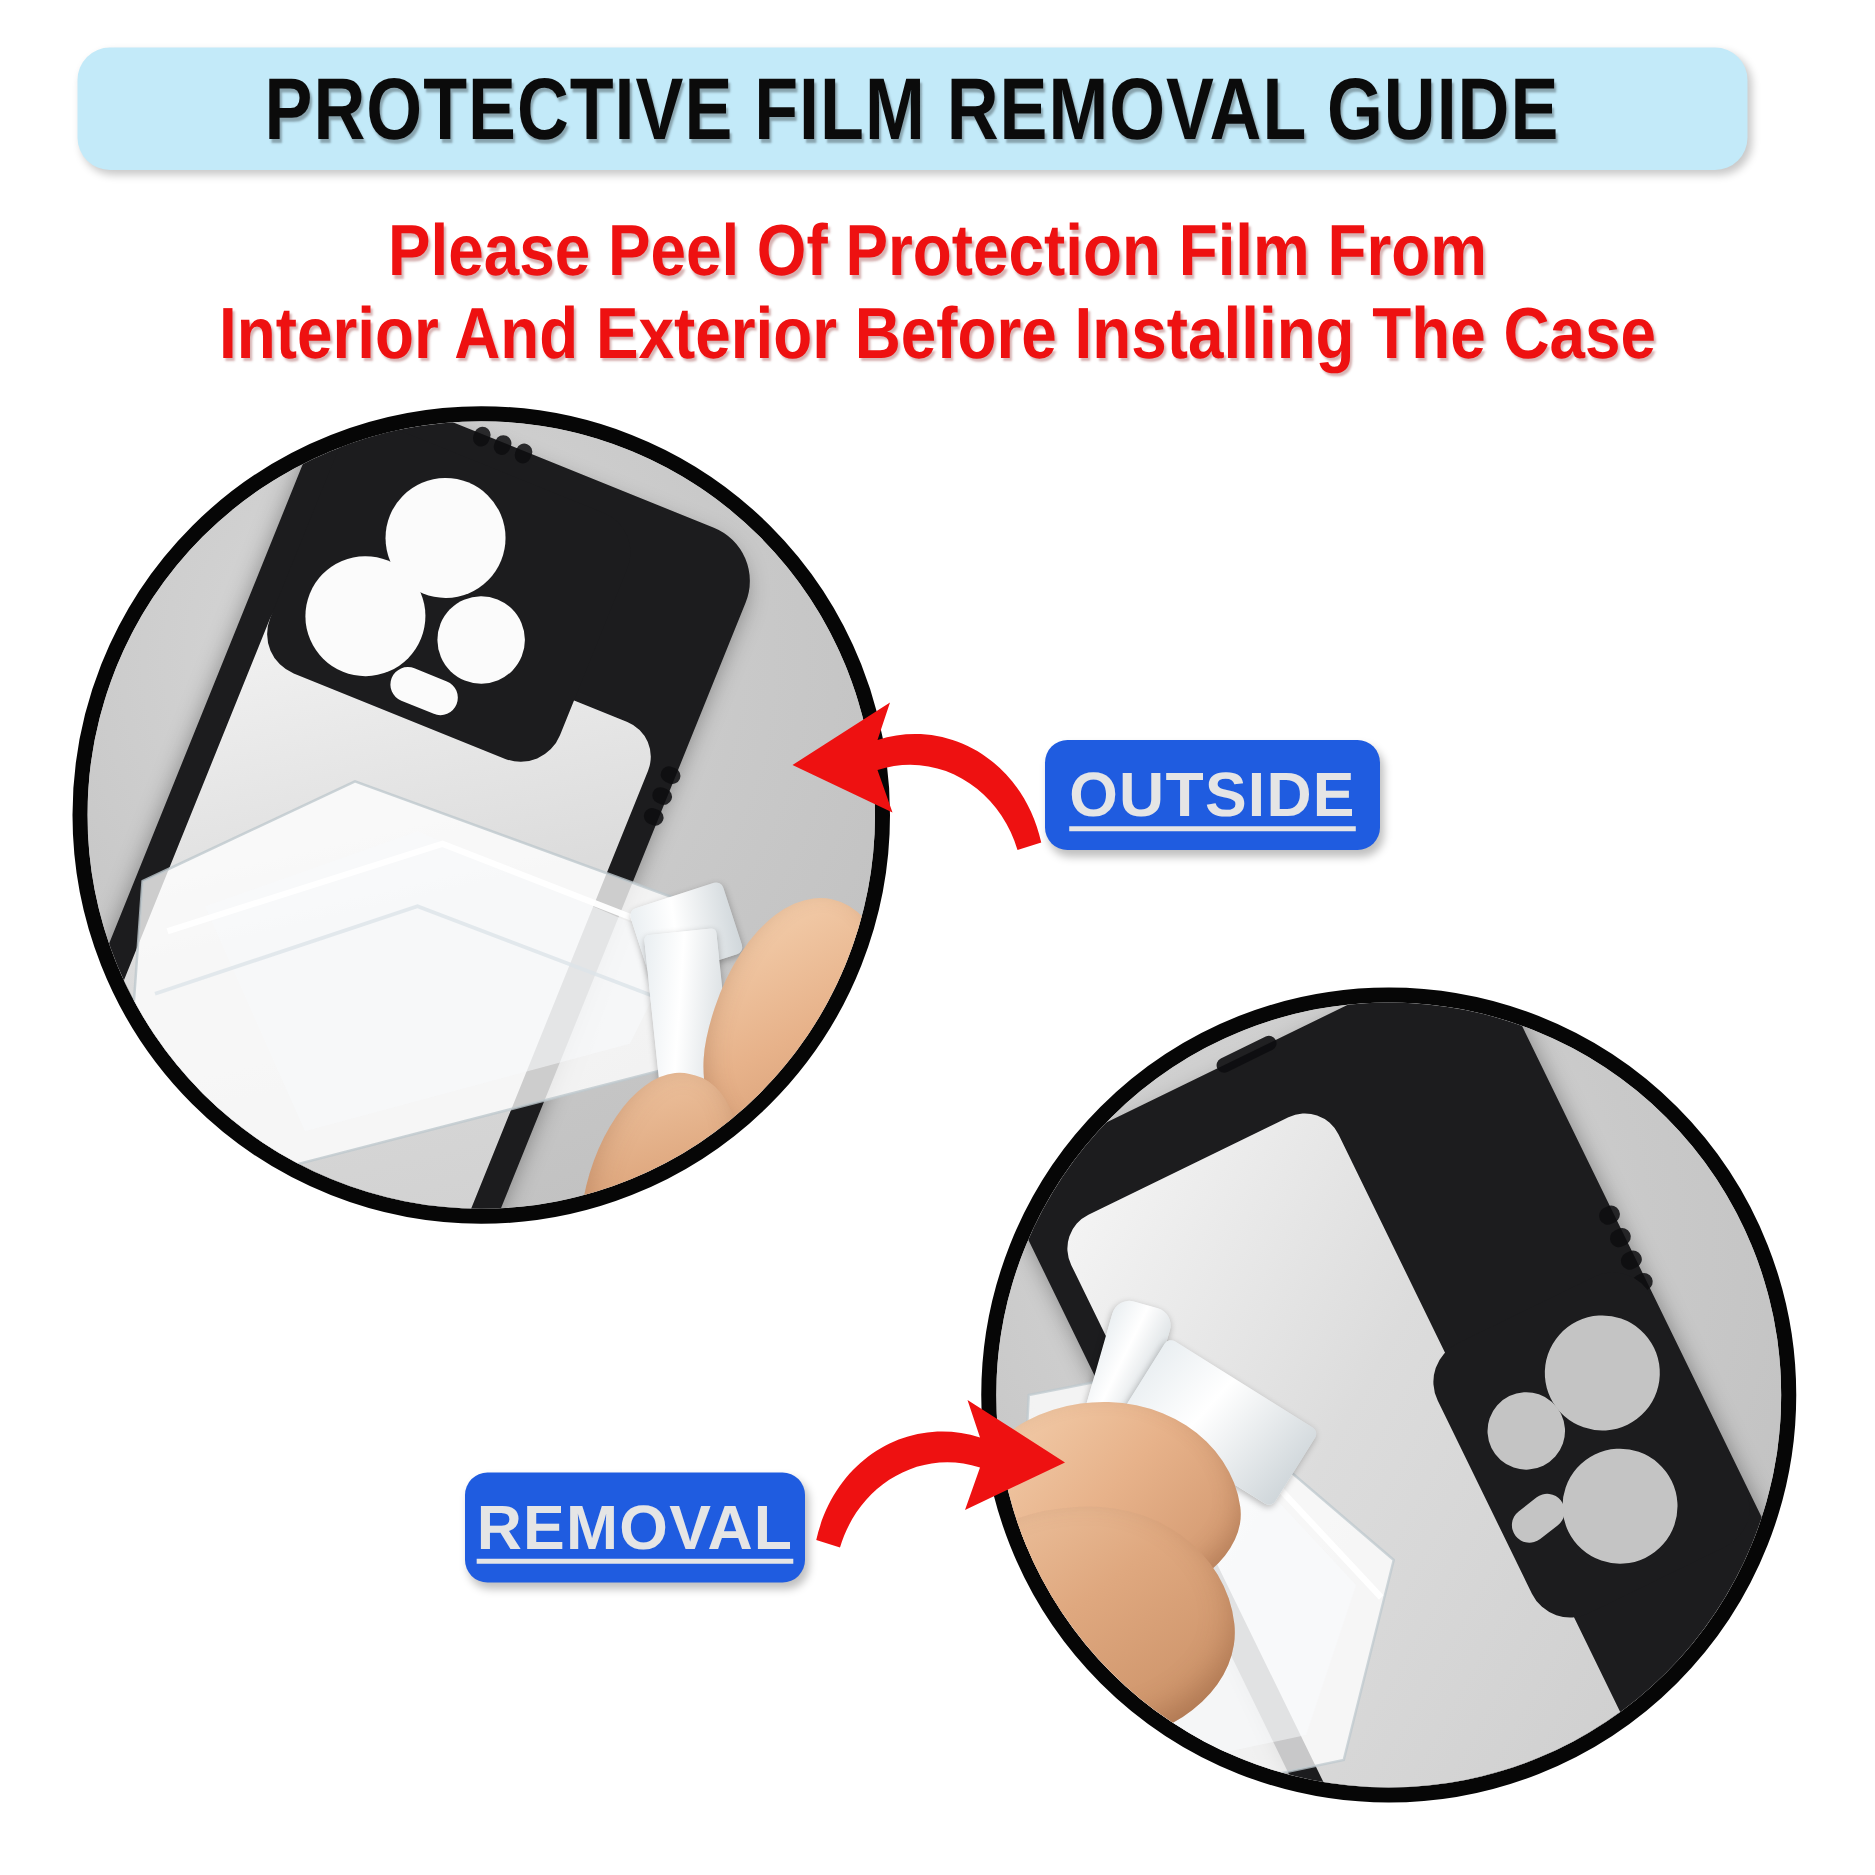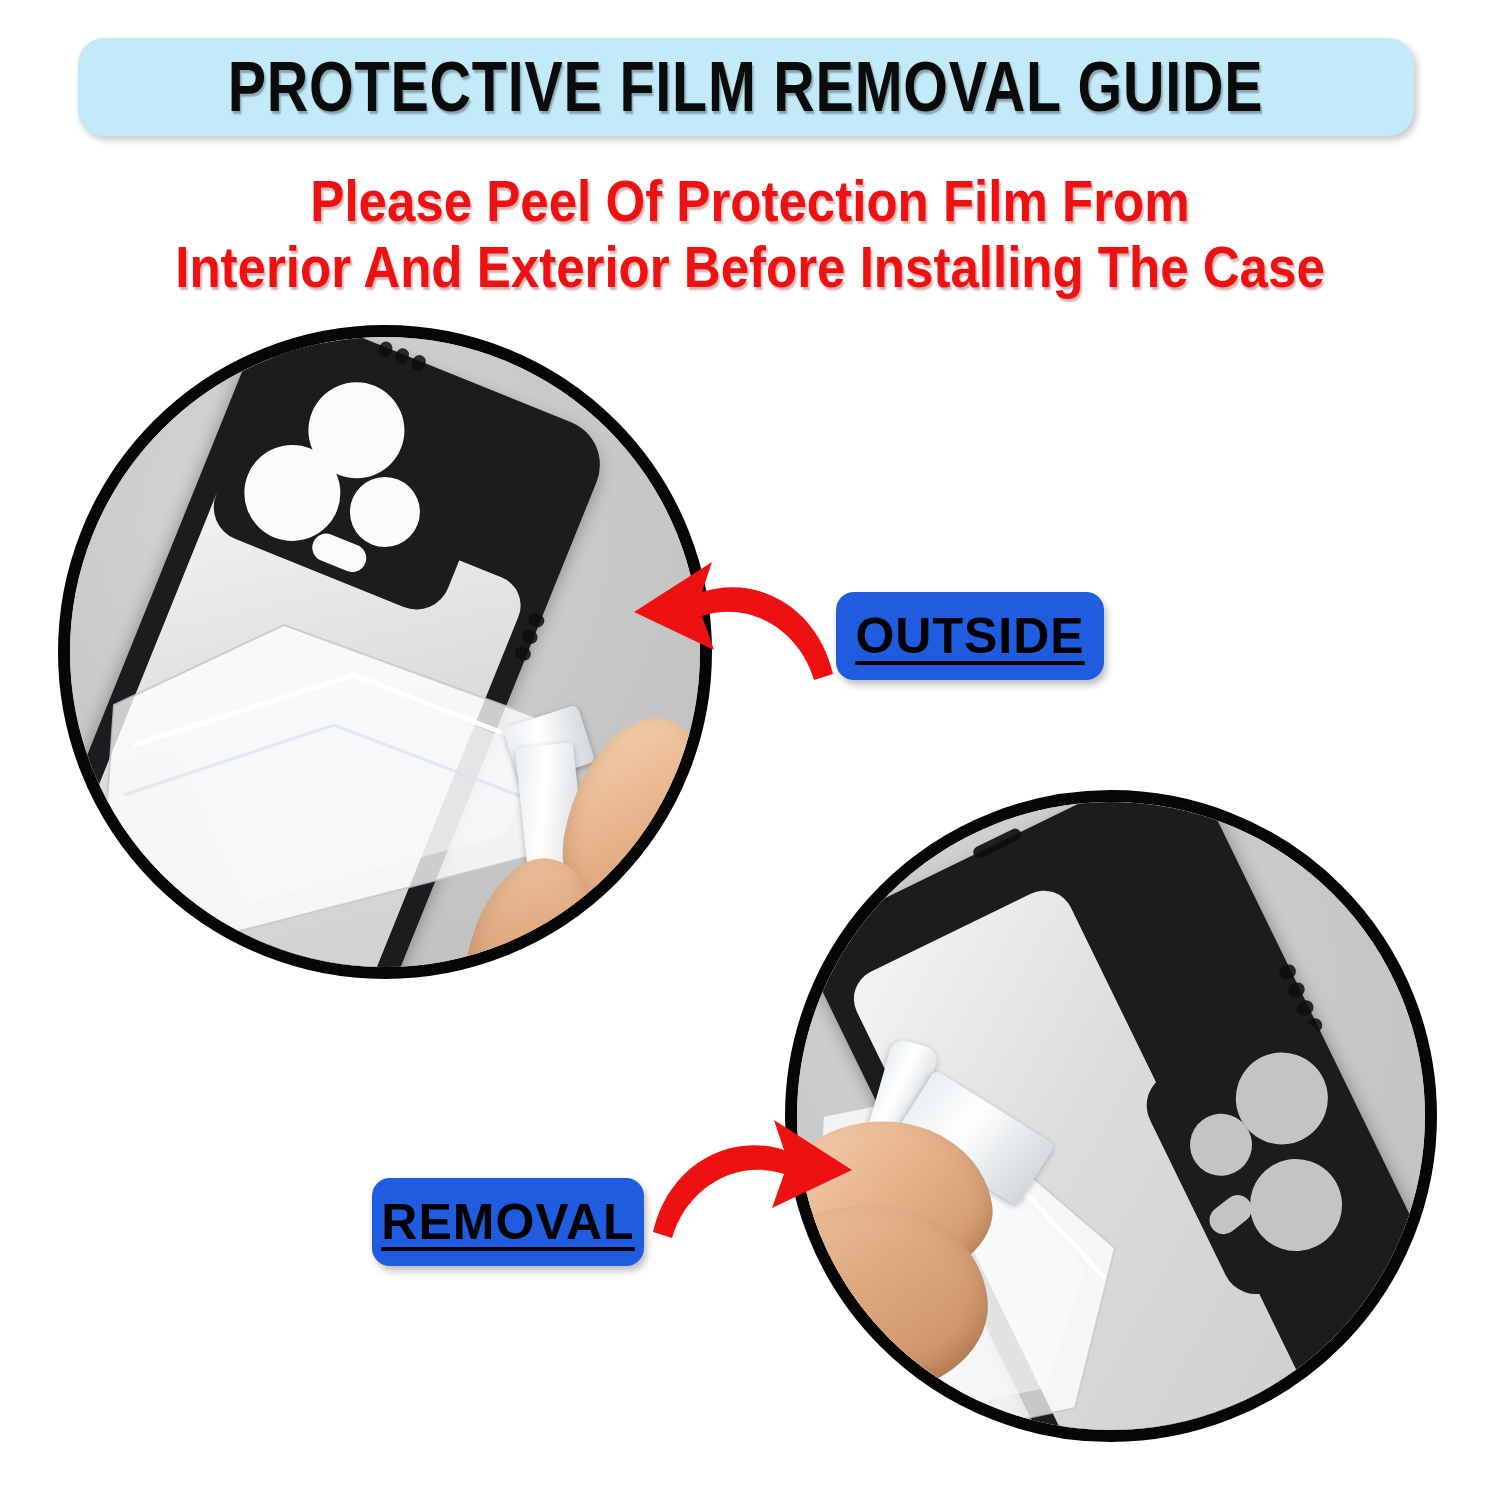--- a/index.html
+++ b/index.html
@@ -11,21 +11,21 @@
     width: 1500px;
     height: 1500px;
     position: relative;
     overflow: hidden;
     font-family: "Liberation Sans", sans-serif;
   }
 
   
   .header-banner {
     position: absolute;
-    left: 78px;
+    left: 62px;
     top: 38px;
     width: 1336px;
     height: 98px;
     background: #c3eaf9;
     border-radius: 26px;
     box-shadow: 3px 4px 7px rgba(0,0,0,0.22);
     display: flex;
     align-items: center;
     justify-content: center;
   }
@@ -149,21 +149,21 @@
   .badge {
     position: absolute;
     background: #1f5ce0;
     border-radius: 18px;
     box-shadow: 3px 5px 7px rgba(0,0,0,0.25);
     display: flex;
     align-items: center;
     justify-content: center;
   }
   .badge-label {
-    color: #000000;
+    color: #e5e5e5;
     font-family: "Liberation Sans", sans-serif;
     font-weight: bold;
     font-size: 50px;
     letter-spacing: 1px;
     text-decoration: underline;
     text-underline-offset: 8px;
     text-decoration-thickness: 4px;
   }
   #badge-outside { left: 836px; top: 592px; width: 268px; height: 88px; }
   #badge-inside  { left: 372px; top: 1178px; width: 272px; height: 88px; }

